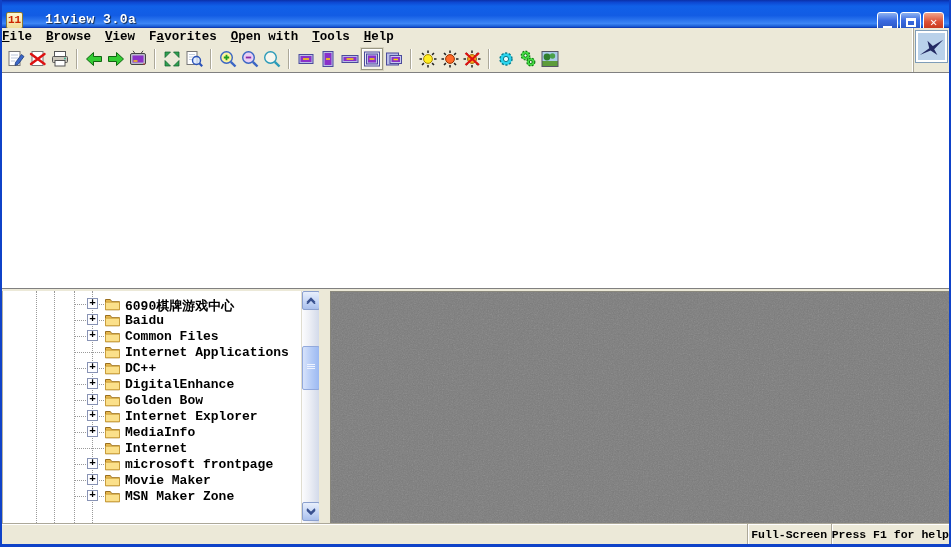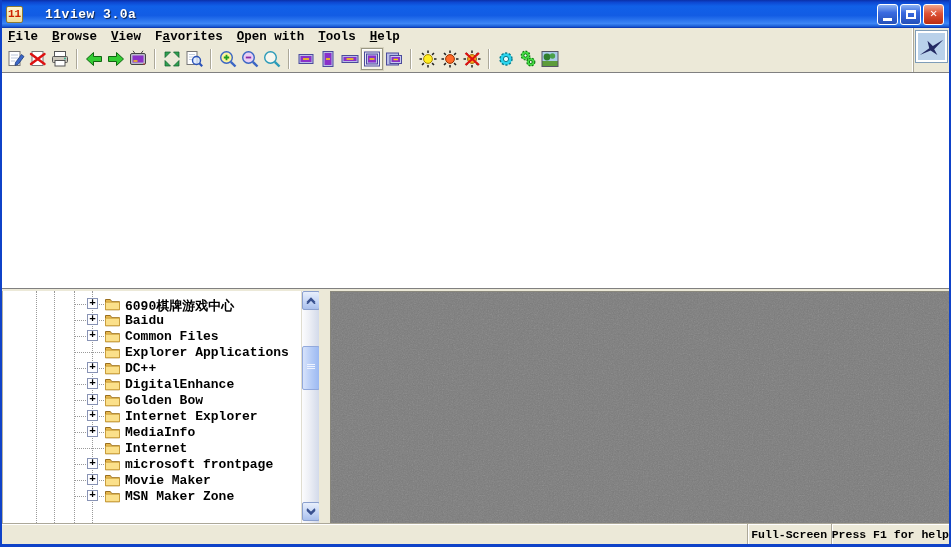--- a/index.html
+++ b/index.html
@@ -3,39 +3,39 @@
 <meta charset="utf-8">
 <style>
   * { margin:0; padding:0; box-sizing:border-box; }
   html,body { width:951px; height:547px; overflow:hidden; background:#fff;
               font-family:"Liberation Mono","DejaVu Sans Mono",monospace; }
   .window { width:951px; height:547px; display:flex; flex-direction:column;
             border-left:2px solid #0f42c8; border-right:2px solid #0f42c8;
             border-bottom:3px solid #0f42c8; background:#ece9d8; }
 
   
-  .titlebar { height:28px; flex:0 0 28px; display:flex; align-items:center; padding:0 5px 0 4px;
+  .titlebar { height:28px; flex:0 0 28px; display:flex; align-items:flex-start; padding:12px 5px 0 4px;
     background:linear-gradient(180deg,#0b2fa8 0%,#0d47d1 8%,#1160e8 22%,#125ce4 55%,#3c85f5 84%,#1a5fd7 94%,#0b2fa8 100%); }
   .title-icon { width:17px; height:17px; background:linear-gradient(180deg,#fdf6cf,#f0dc9a);
     border:1px solid #8c7a33; border-radius:2px; color:#cc2200; font-weight:bold;
     font-size:11px; line-height:15px; text-align:center; margin-right:6px; }
   .title-text { color:#fff; font-weight:bold; font-size:13px; letter-spacing:0.5px;
     text-shadow:1px 1px 1px rgba(0,0,0,0.7); flex:1;margin-left:16px; }
   .winbtn { width:21px; height:21px; margin-left:2px; border:1px solid #fff; border-radius:3px;
     display:flex; align-items:center; justify-content:center; }
   .winbtn.blue { background:linear-gradient(180deg,#8db3f2 0%,#3a6ae0 40%,#2450b8 100%); }
   .winbtn.red  { background:linear-gradient(180deg,#f0a58c 0%,#dd5236 45%,#bc2c10 100%); }
   .glyph-min { width:9px; height:3px; background:#fff; margin-top:10px; }
   .glyph-max { width:10px; height:9px; border:2px solid #fff; border-top-width:3px; }
   .glyph-close { color:#fff; font-weight:bold; font-size:12px; line-height:12px; }
 
   
   .chrome-row { flex:0 0 44px; display:flex; background:#ece9d8; border-bottom:1px solid #808080; }
   .chrome-left { flex:1; display:flex; flex-direction:column; }
-  .menubar { height:18px; display:flex; align-items:center; padding-left:6px; }
+  .menubar { height:18px; display:flex; align-items:center; }
   .menu-item { font-size:12.5px; font-weight:bold; color:#000; margin-right:14px; cursor:default; white-space:pre; }
   .menu-item u { text-decoration:underline; }
   .toolbar { height:26px; display:flex; align-items:center; padding-left:3px; }
   .tbtn { width:22px; height:22px; display:flex; align-items:center; justify-content:center; border:1px solid transparent; }
   .tbtn svg { display:block; }
   .tbtn.active { background:#f6f4e8; border:1px solid #9a9884;
     box-shadow:inset 1px 1px 0 #fff, 0 0 0 1px #d8d4c0; }
   .tsep { width:2px; height:20px; margin:0 5px;
     border-left:1px solid #aca899; border-right:1px solid #fff; }
   .logo-panel { flex:0 0 36px; border-left:1px solid #aca899; box-shadow:-1px 0 0 #fff;
@@ -368,21 +368,21 @@
                 <path d="M1.5 5.2 h14 v7.5 h-14 z" fill="#fbe08a" stroke="#c89b36" stroke-width="0.8"></path>
               </svg></span>
             <span class="tlabel">Common Files</span>
           </div>
           <div class="trow">
             <div class="stub"></div>
             <span class="folder"><svg width="17" height="14" viewBox="0 0 17 14">
                 <path d="M1.5 2.5 h4.8 l1.6 2.2 h7.6 v8 h-14 z" fill="#e8b84e" stroke="#996f1f"></path>
                 <path d="M1.5 5.2 h14 v7.5 h-14 z" fill="#fbe08a" stroke="#c89b36" stroke-width="0.8"></path>
               </svg></span>
-            <span class="tlabel">Explorer Applications</span>
+            <span class="tlabel">Internet Applications</span>
           </div>
           <div class="trow">
             <div class="stub"></div>
             <div class="plusbox">+</div>
             <span class="folder"><svg width="17" height="14" viewBox="0 0 17 14">
                 <path d="M1.5 2.5 h4.8 l1.6 2.2 h7.6 v8 h-14 z" fill="#e8b84e" stroke="#996f1f"></path>
                 <path d="M1.5 5.2 h14 v7.5 h-14 z" fill="#fbe08a" stroke="#c89b36" stroke-width="0.8"></path>
               </svg></span>
             <span class="tlabel">DC++</span>
           </div>

